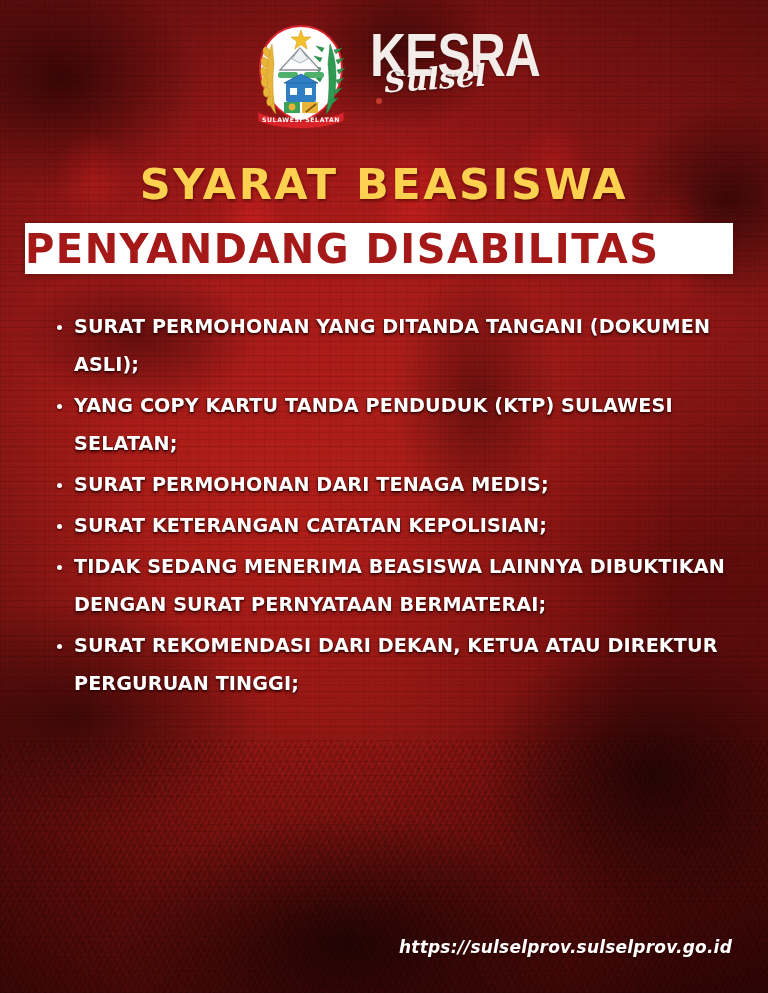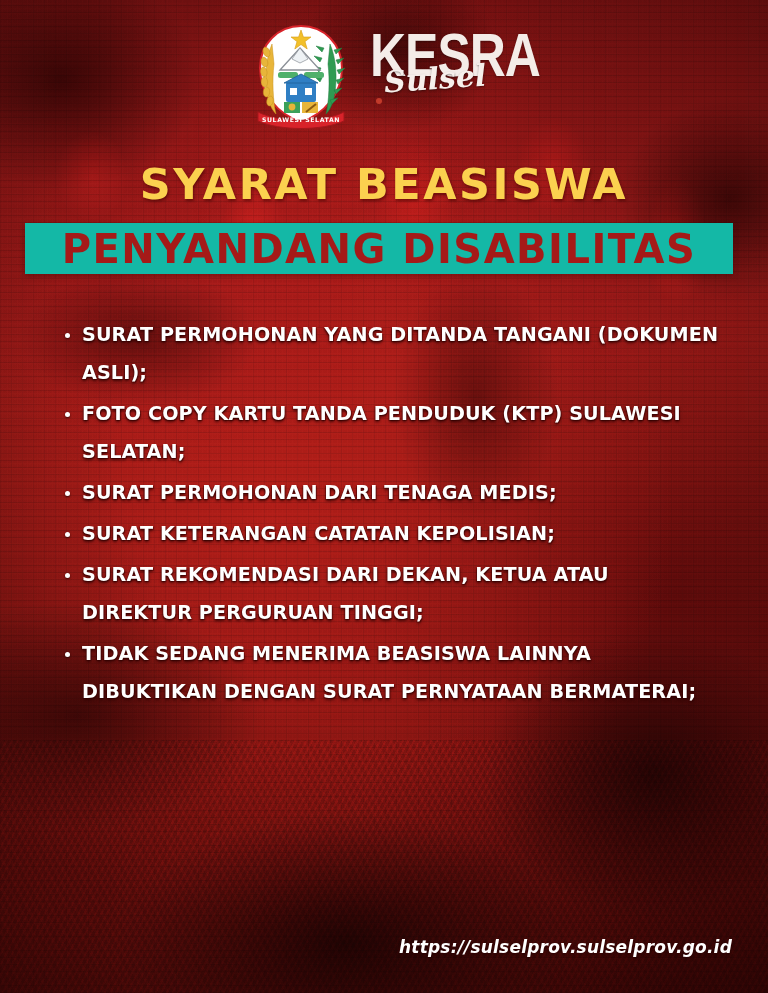--- a/index.html
+++ b/index.html
@@ -182,44 +182,43 @@
     line-height: 1;
     text-shadow: 1px 2px 3px rgba(60,0,0,0.55);
   }
 
   .title-banner {
     position: absolute;
     top: 223px;
     left: 25px;
     width: 708px;
     height: 51px;
-    background: #14b8a6;
+    background: #ffffff;
     display: flex;
     align-items: center;
-    justify-content: center;
     box-shadow: 0 2px 5px rgba(50,0,0,0.35);
   }
   .title-banner-text {
     font-family: "DejaVu Sans", sans-serif;
     font-weight: bold;
     font-size: 40px;
     letter-spacing: 1.5px;
     color: #a51a18;
     line-height: 1;
     white-space: nowrap;
   }
 
   
   .req-list {
     position: absolute;
     top: 304px;
     left: 48px;
     right: 34px;
     list-style: none;
-    margin: 12px;
+    margin: 4px;
     padding: 0;
   }
   .req-item {
     position: relative;
     padding-left: 22px;
     margin: 0 0 3px 0;
     font-family: "DejaVu Sans", sans-serif;
     font-weight: bold;
     font-size: 19.2px;
     line-height: 38px;
@@ -334,23 +333,23 @@
     </div>
 
     <div class="title-main">SYARAT BEASISWA</div>
 
     <div class="title-banner">
       <span class="title-banner-text">PENYANDANG DISABILITAS</span>
     </div>
 
     <ul class="req-list">
       <li class="req-item">SURAT PERMOHONAN YANG DITANDA TANGANI (DOKUMEN ASLI);</li>
-      <li class="req-item">FOTO COPY KARTU TANDA PENDUDUK (KTP) SULAWESI SELATAN;</li>
+      <li class="req-item">YANG COPY KARTU TANDA PENDUDUK (KTP) SULAWESI SELATAN;</li>
       <li class="req-item">SURAT PERMOHONAN DARI TENAGA MEDIS;</li>
       <li class="req-item">SURAT KETERANGAN CATATAN KEPOLISIAN;</li>
+      <li class="req-item">TIDAK SEDANG MENERIMA BEASISWA LAINNYA DIBUKTIKAN DENGAN SURAT PERNYATAAN BERMATERAI;</li>
       <li class="req-item">SURAT REKOMENDASI DARI DEKAN, KETUA ATAU DIREKTUR PERGURUAN TINGGI;</li>
-      <li class="req-item">TIDAK SEDANG MENERIMA BEASISWA LAINNYA DIBUKTIKAN DENGAN SURAT PERNYATAAN BERMATERAI;</li>
     </ul>
 
     <div class="footer-url">https://sulselprov.sulselprov.go.id</div>
 
   </div>
 </div>
 
 </body></html>

